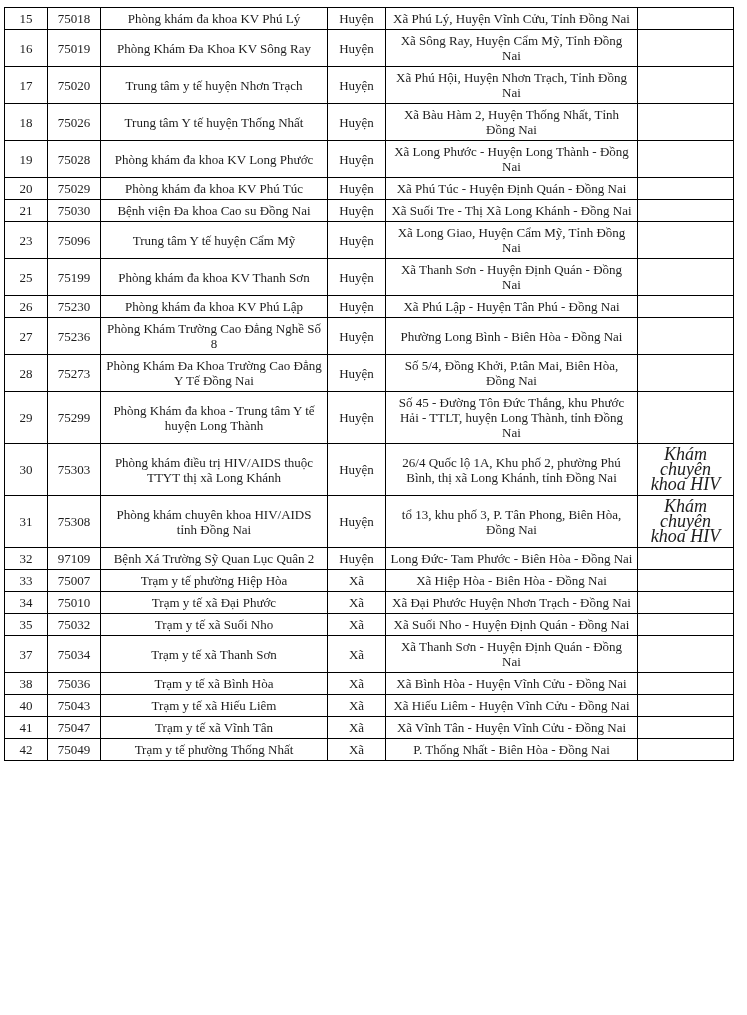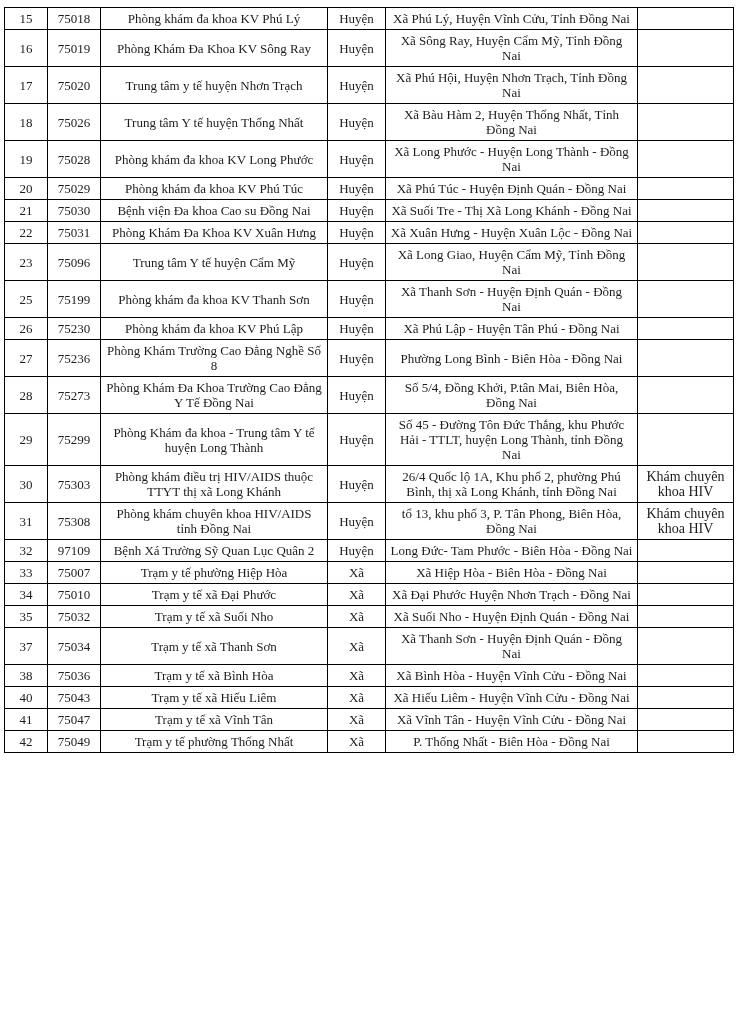--- a/index.html
+++ b/index.html
@@ -43,21 +43,21 @@
   col.col-name    { width: 227px; }
   col.col-type    { width: 58px; }
   col.col-address { width: 252px; }
   col.col-note    { width: 96px; }
 
   td.cell-index   { text-align: center; }
   td.cell-code    { text-align: center; }
   td.cell-name    { text-align: center; }
   td.cell-type    { text-align: center; }
   td.cell-address { text-align: center; }
-  td.cell-note    { text-align: center; font-size: 14px; }
+  td.cell-note    { text-align: center; font-size: 18px; font-style: italic; }
 </style>
 </head>
 <body>
 
 <div class="page">
   <table class="facility-table">
     <colgroup>
       <col class="col-index">
       <col class="col-code">
       <col class="col-name">
@@ -116,28 +116,20 @@
         </tr>
         <tr>
           <td class="cell-index">21</td>
           <td class="cell-code">75030</td>
           <td class="cell-name">Bệnh viện Đa khoa Cao su Đồng Nai</td>
           <td class="cell-type">Huyện</td>
           <td class="cell-address">Xã Suối Tre - Thị Xã Long Khánh - Đồng Nai</td>
           <td class="cell-note"></td>
         </tr>
         <tr>
-          <td class="cell-index">22</td>
-          <td class="cell-code">75031</td>
-          <td class="cell-name">Phòng Khám Đa Khoa KV Xuân Hưng</td>
-          <td class="cell-type">Huyện</td>
-          <td class="cell-address">Xã Xuân Hưng - Huyện Xuân Lộc - Đồng Nai</td>
-          <td class="cell-note"></td>
-        </tr>
-        <tr>
           <td class="cell-index">23</td>
           <td class="cell-code">75096</td>
           <td class="cell-name">Trung tâm Y tế huyện Cẩm Mỹ</td>
           <td class="cell-type">Huyện</td>
           <td class="cell-address">Xã Long Giao, Huyện Cẩm Mỹ, Tỉnh Đồng Nai</td>
           <td class="cell-note"></td>
         </tr>
         <tr>
           <td class="cell-index">25</td>
           <td class="cell-code">75199</td>

